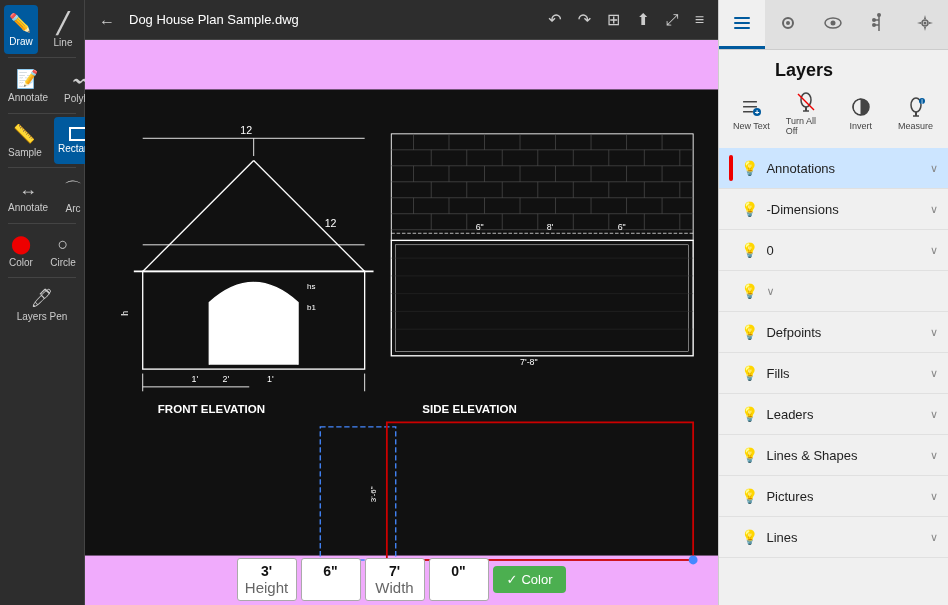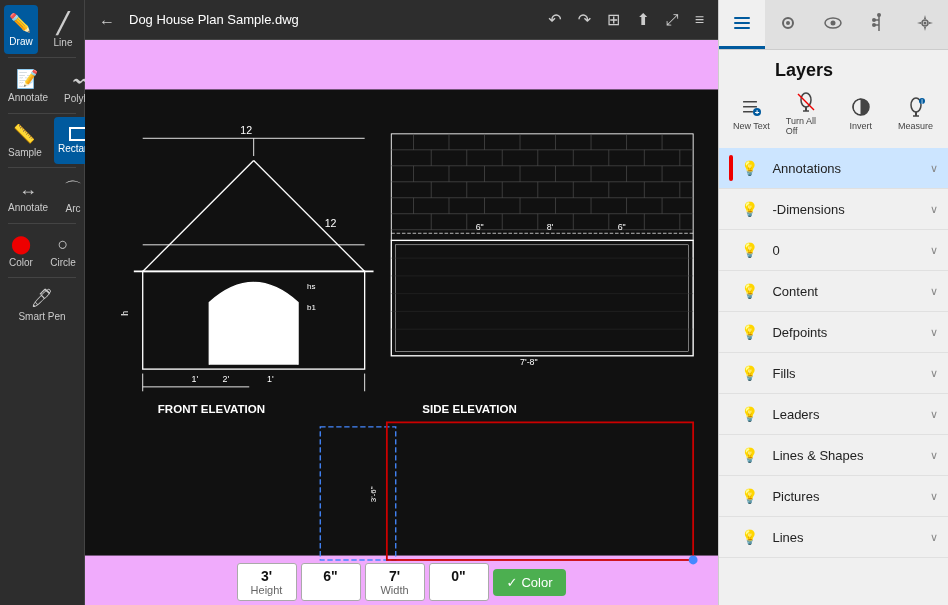--- a/index.html
+++ b/index.html
@@ -107,21 +107,21 @@
       display: flex;
       flex-direction: column;
       align-items: center;
     }
     .measure-value {
       font-size: 14px;
       font-weight: bold;
       color: #111;
     }
     .measure-label {
-      font-size: 11px;
+      font-size: 15px;
       color: #666;
     }
     .done-btn {
       background: #4CAF50;
       color: white;
       border: none;
       border-radius: 4px;
       padding: 6px 14px;
       font-size: 13px;
       cursor: pointer;
@@ -199,21 +199,21 @@
     .layer-item.active { background: #cce5ff; }
     .layer-indicator {
       width: 4px;
       height: 26px;
       border-radius: 2px;
       background: transparent;
       flex-shrink: 0;
     }
     .layer-indicator.red { background: #e00; }
     .layer-bulb { font-size: 14px; color: #888; flex-shrink: 0; }
-    .layer-name { flex: 1; margin-left: 6px; }
+    .layer-name { flex: 1; }
     .layer-chevron { font-size: 11px; color: #888; }
   </style>
 </head>
 <body>
 
 <div id="left-toolbar">
   <div class="tool-row" style="margin-top:4px;">
     <div class="tool-btn active">
       <span class="tool-icon">✏️</span>
       <span>Draw</span>
@@ -264,21 +264,21 @@
     </div>
     <div class="tool-btn">
       <span class="tool-icon" style="font-size:18px;">○</span>
       <span>Circle</span>
     </div>
   </div>
   <div class="tool-separator"></div>
   <div class="tool-row">
     <div class="tool-btn" style="width:100%;">
       <span class="tool-icon">🖊</span>
-      <span>Smart Pen</span>
+      <span>Layers Pen</span>
     </div>
   </div>
 </div>
 
 <div id="main-area">
 
   <div id="top-bar">
     <button class="top-bar-btn">←</button>
     <span id="file-title">Dog House Plan Sample.dwg</span>
     <div class="top-bar-icons">
@@ -541,21 +541,20 @@
     <div class="layer-item">
       <div class="layer-indicator"></div>
       <span class="layer-bulb">💡</span>
       <span class="layer-name">0</span>
       <span class="layer-chevron">∨</span>
     </div>
 
     <div class="layer-item">
       <div class="layer-indicator"></div>
       <span class="layer-bulb">💡</span>
-      <span class="layer-name">Content</span>
       <span class="layer-chevron">∨</span>
     </div>
 
     <div class="layer-item">
       <div class="layer-indicator"></div>
       <span class="layer-bulb">💡</span>
       <span class="layer-name">Defpoints</span>
       <span class="layer-chevron">∨</span>
     </div>
 

